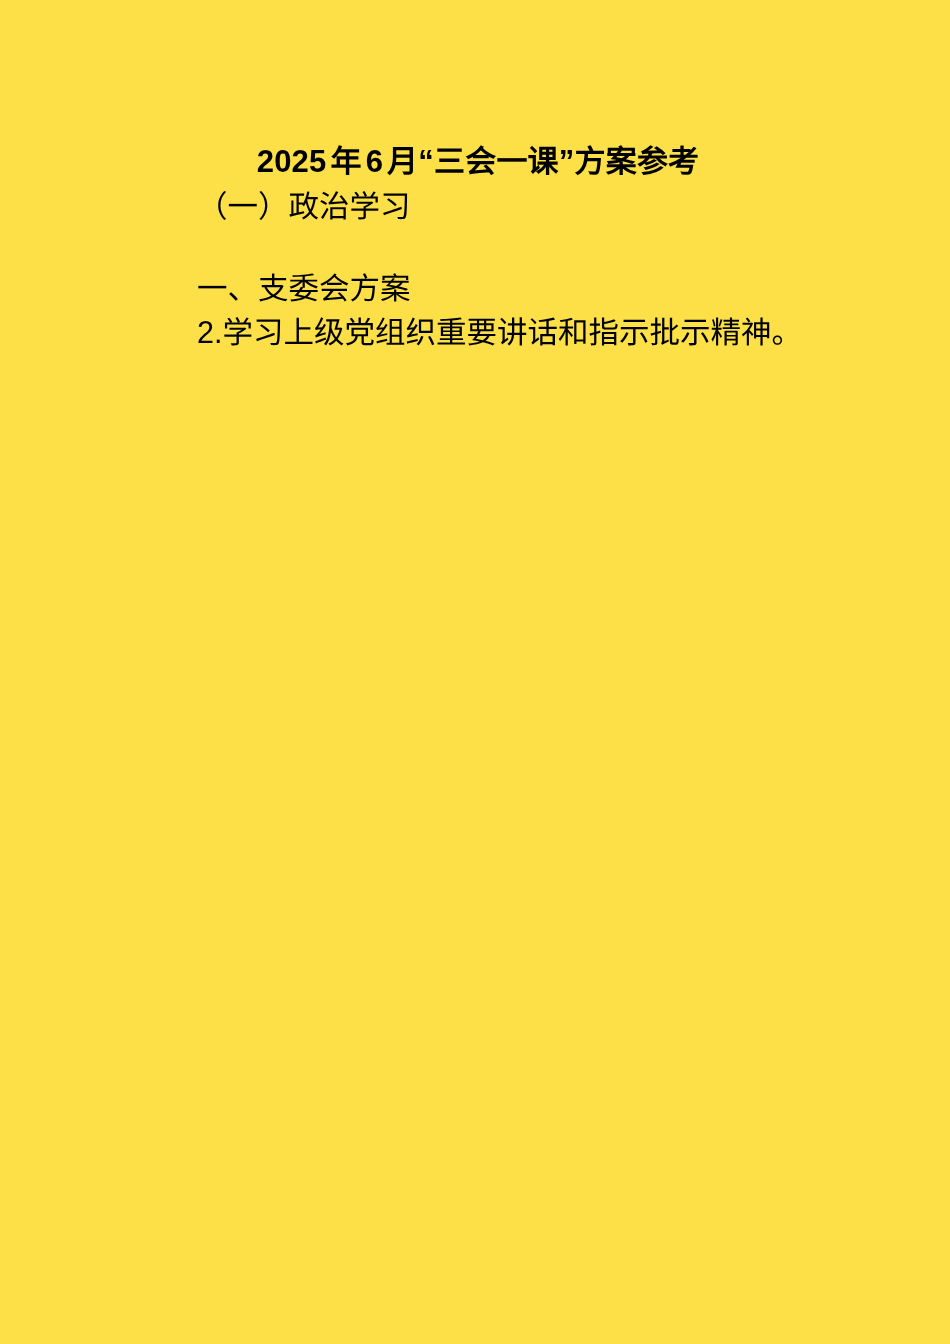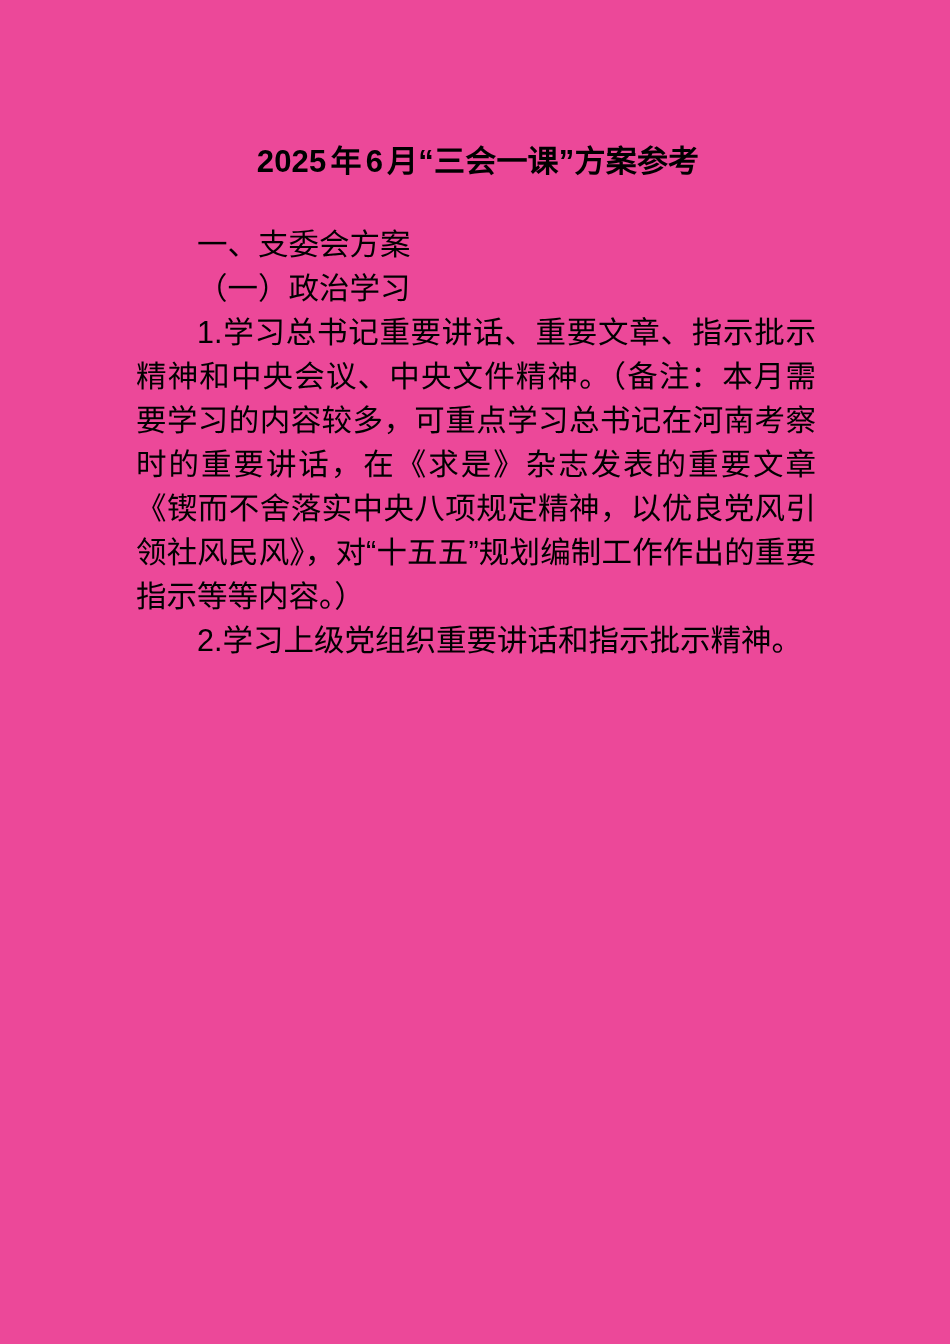--- a/index.html
+++ b/index.html
@@ -72,32 +72,31 @@
   
   .num {
     padding: 0 3px;
     font-family: "Liberation Sans", "DejaVu Sans", sans-serif;
   }
   .doc-title .num { padding: 0 4px; }
 </style>
 </head>
 <body style="background: rgb(255, 255, 255); color: rgb(0, 0, 0);">
 
-<div class="page" style="background: #ec4899;">
+<div class="page" style="background: #fde047;">
   <div class="doc-body">
 
     <h1 class="doc-title">
       <span class="num">2025</span><span>年</span><span class="num">6</span><span>月“三会一课”方案参考</span>
     </h1>
 
+    <p class="para heading-line indent-2">（一）政治学习</p>
+
     <p class="para heading-line indent-2 gap-top-1">一、支委会方案</p>
 
-    <p class="para heading-line indent-2">（一）政治学习</p>
-
-    <p class="para indent-2">1.学习总书记重要讲话、重要文章、指示批示精神和中央会议、中央文件精神。（备注：本月需要学习的内容较多，可重点学习总书记在河南考察时的重要讲话，在《求是》杂志发表的重要文章《锲而不舍落实中央八项规定精神，以优良党风引领社风民风》，对“十五五”规划编制工作作出的重要指示等等内容。）</p>
 
     <p class="para heading-line indent-2">2.学习上级党组织重要讲话和指示批示精神。</p>
 
 
 
 
   </div>
 </div>
 
 </body></html>

